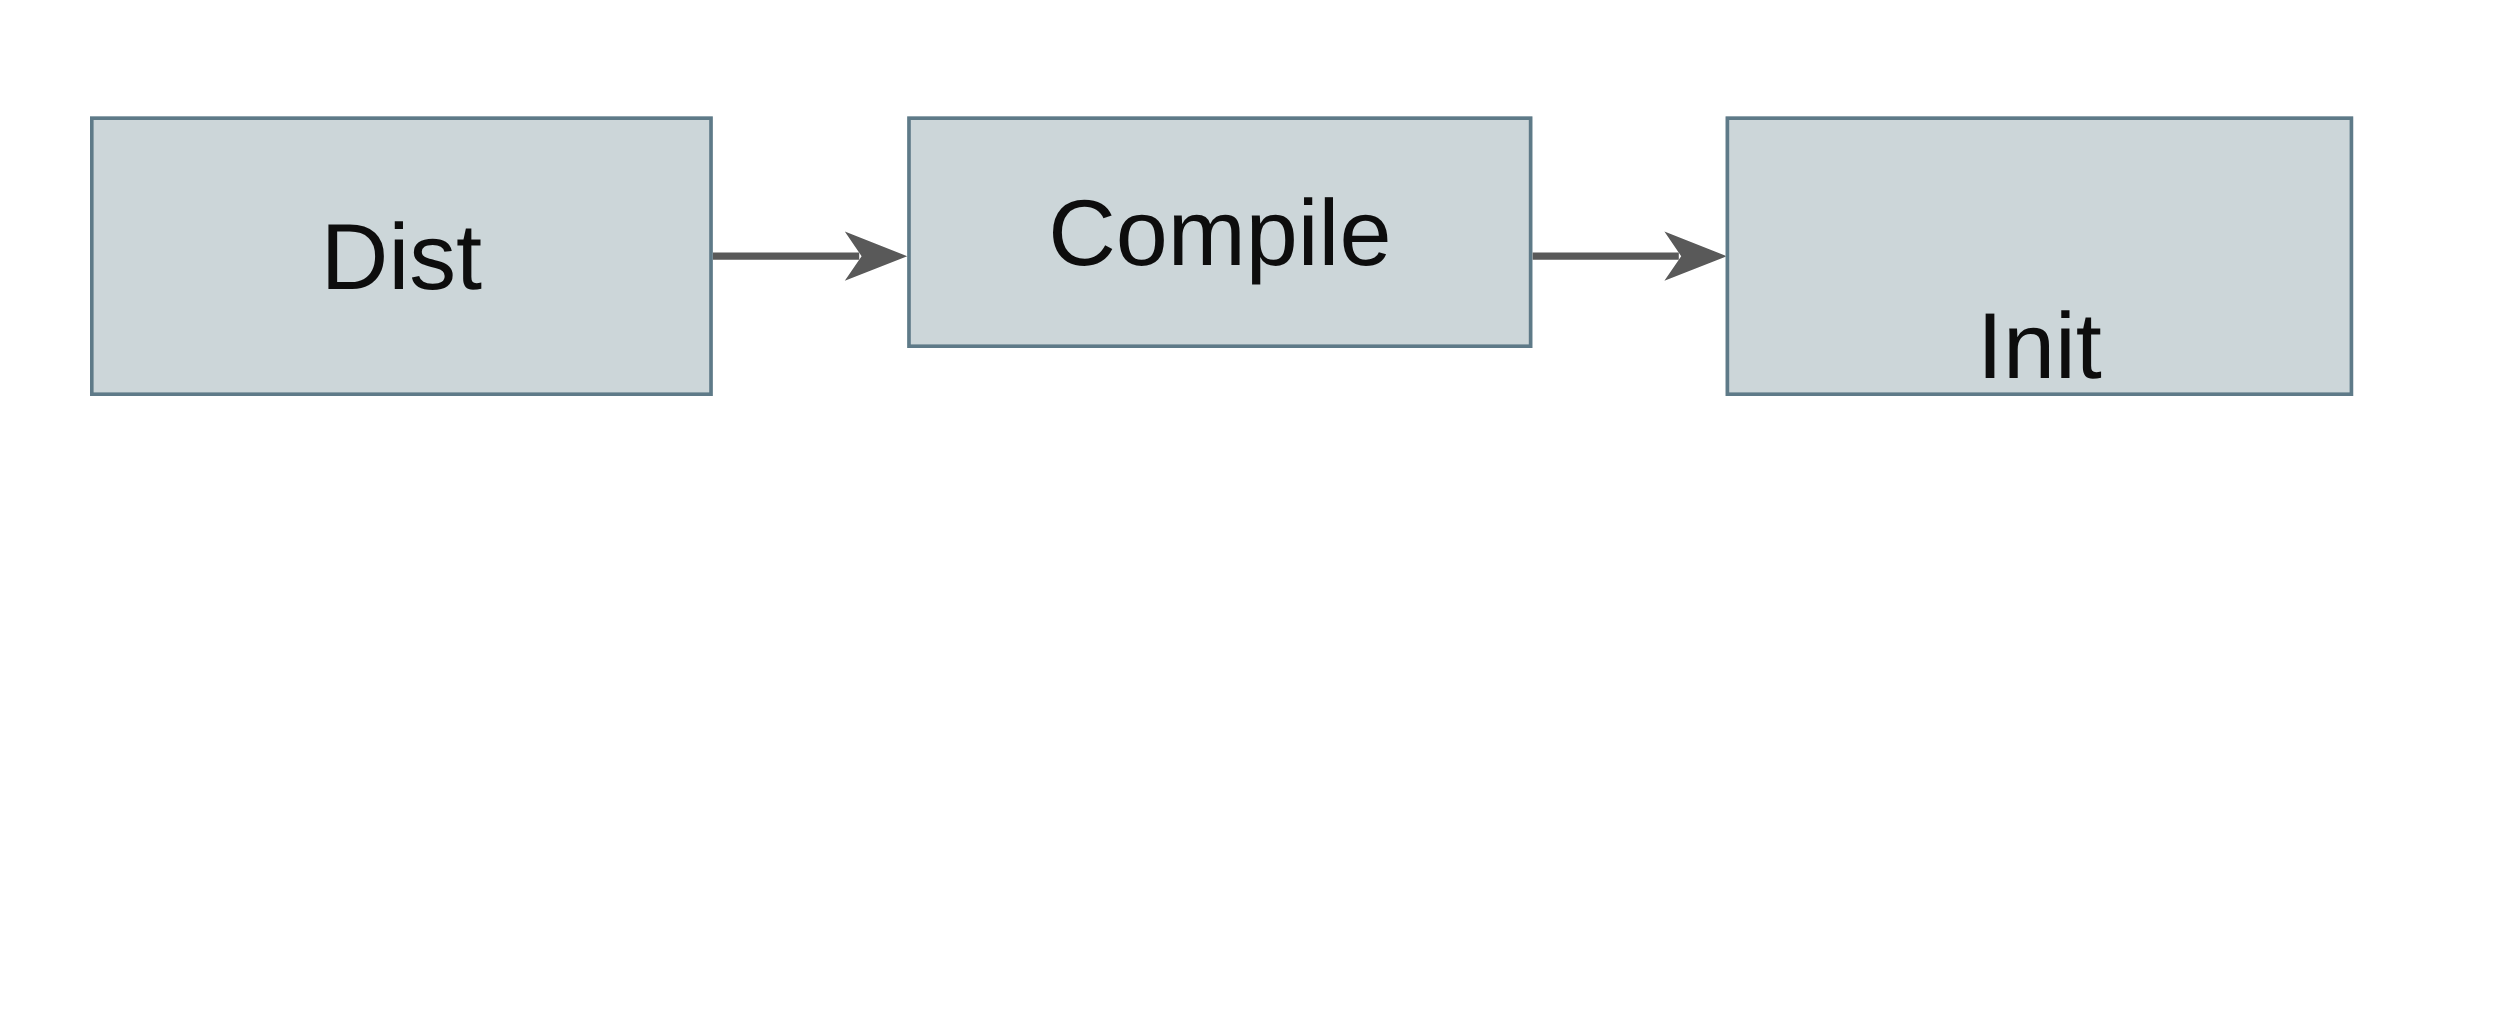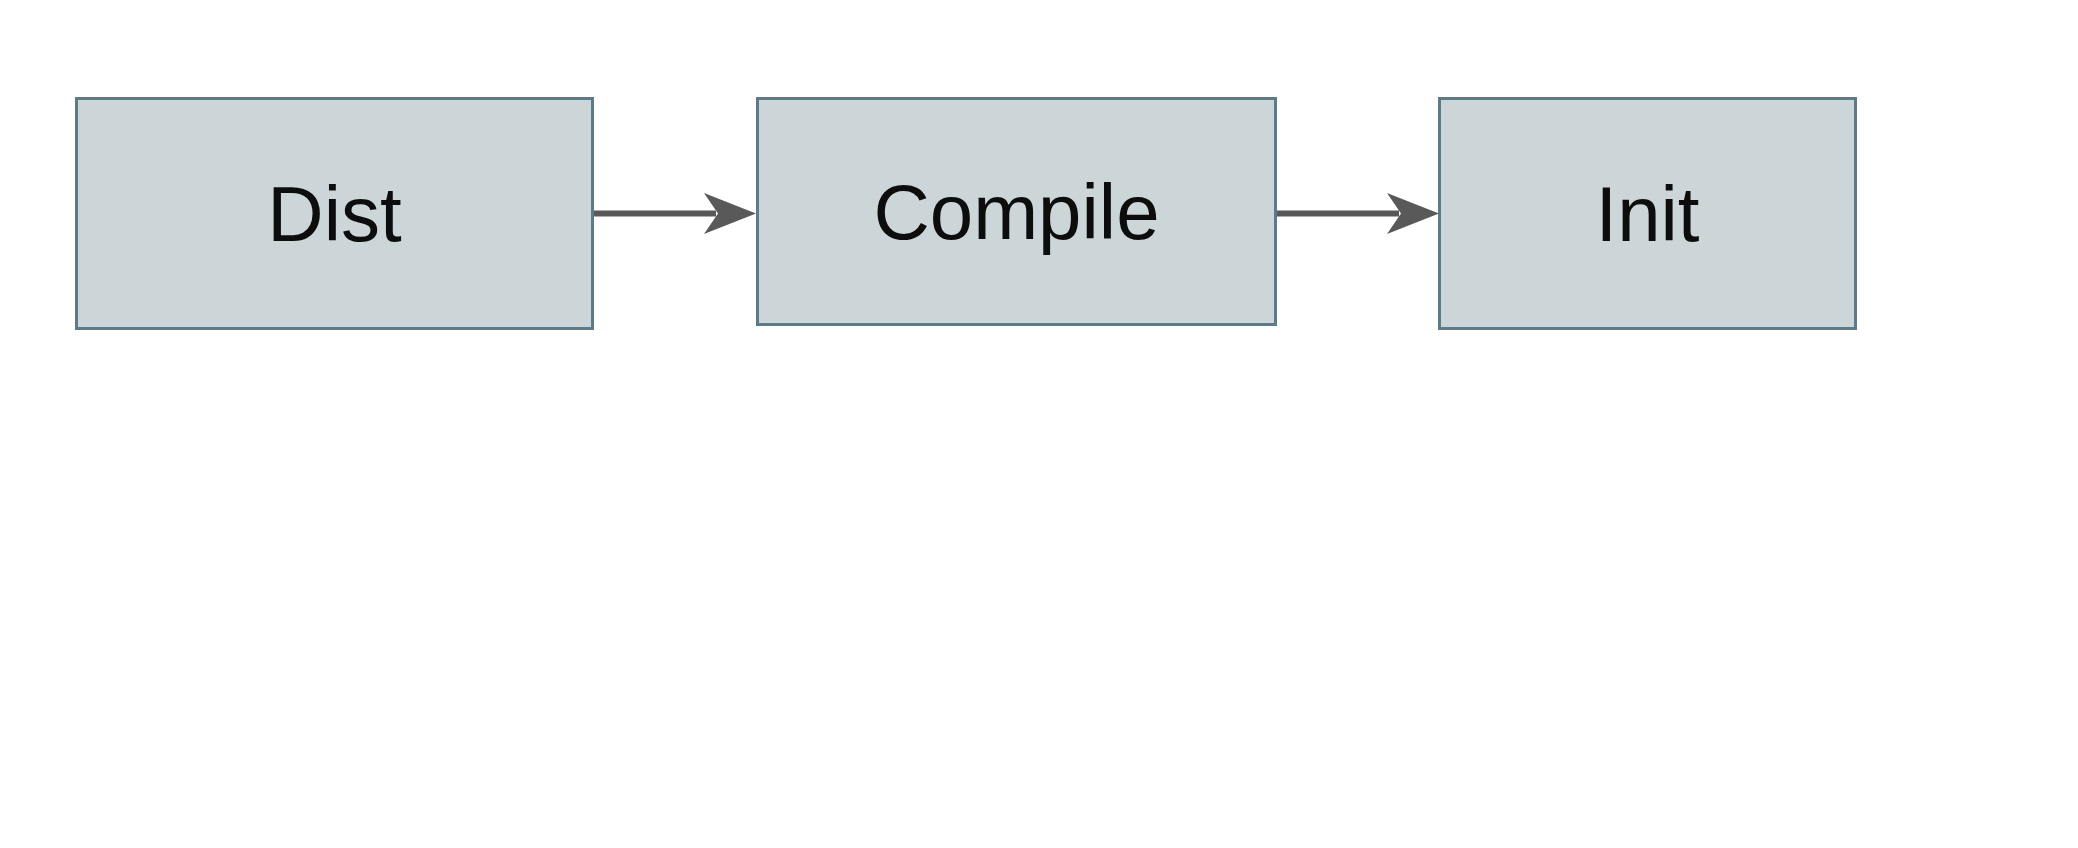--- a/index.html
+++ b/index.html
@@ -25,22 +25,22 @@
     justify-content: center;
   }
   .node-label {
     font-size: 78px;
     line-height: 1;
     color: #0d0d0d;
     letter-spacing: 0px;
     white-space: nowrap;
   }
   .node-dist    { left: 75px;   top: 97px;  width: 519px; height: 233px; }
-  .node-compile { left: 756px;  top: 97px;  width: 521px; height: 229px; }
-  .node-init    { left: 1438px; top: 97px;  width: 419px; height: 233px; }
+  .node-compile { left: 756px;  top: 97px;  width: 521px; height: 193px; }
+  .node-init    { left: 1438px; top: 97px;  width: 523px; height: 233px; align-items: flex-end; }
   .node-clean   { left: 756px;  top: 511px; width: 528px; height: 233px; }
 
   .edge {
     position: absolute;
     top: 186px;
     width: 162px;
     height: 55px;
   }
   .edge-dist-compile { left: 594px; }
   .edge-compile-init { left: 1277px; }

